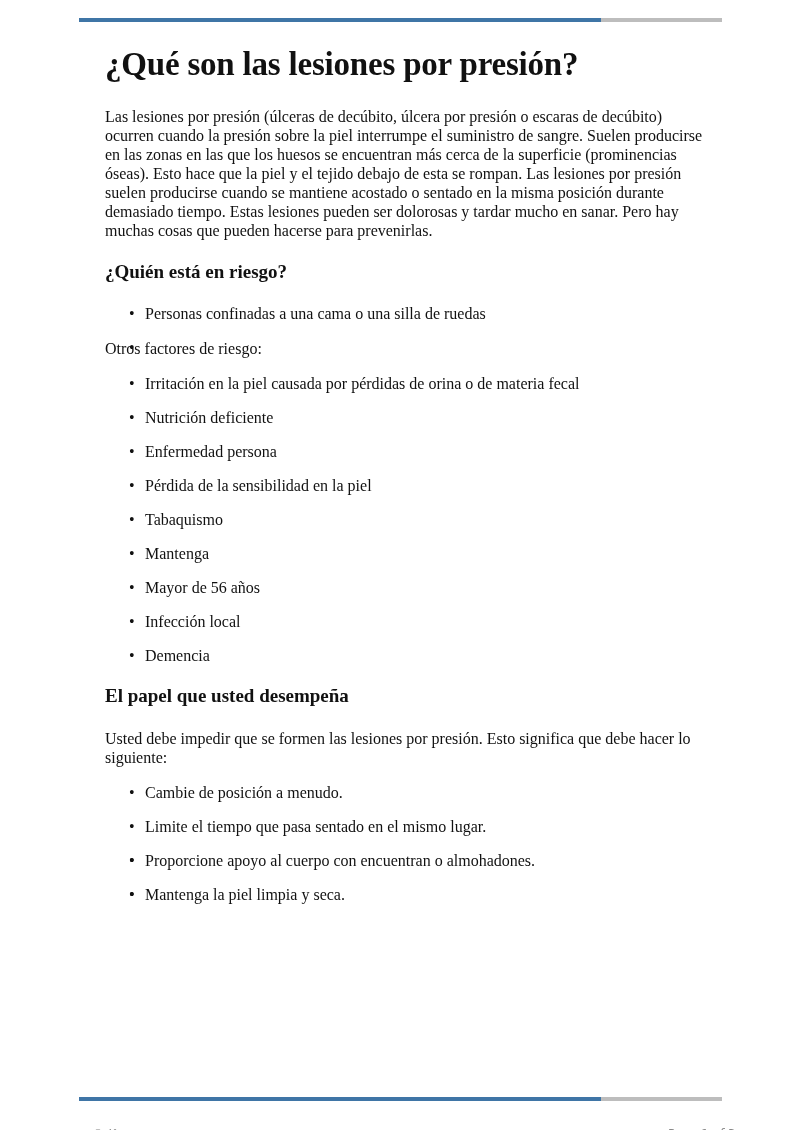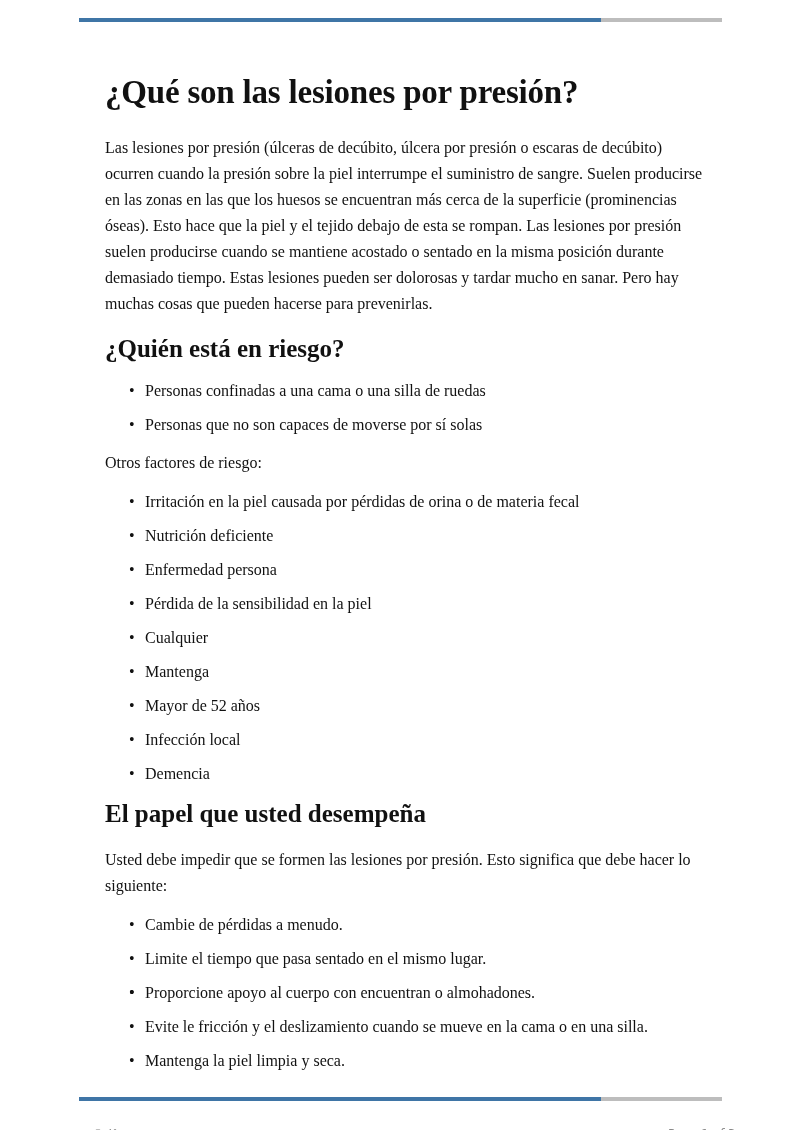--- a/index.html
+++ b/index.html
@@ -1,24 +1,24 @@
 <!DOCTYPE html>
 <html><head>
   <meta charset="utf-8">
   <style>
     html, body { margin: 0; padding: 0; background: #ffffff; }
     body { width: 800px; height: 1130px; position: relative; overflow: hidden;
            font-family: "Liberation Serif", "DejaVu Serif", serif; color: #111; }
     .topbar { position: absolute; left: 79px; top: 18px; width: 643px; height: 4px; display: flex; }
     .topbar .blue { width: 522px; background: #3f75a6; }
     .topbar .grey { flex: 1; background: #bdbdbd; }
-    .content { position: absolute; left: 105px; top: 72px; width: 600px; font-family: Liberation Serif, serif; }
+    .content { position: absolute; left: 105px; top: 44px; width: 600px; font-family: Liberation Serif, serif; }
     h1 { font-size: 33px; font-weight: bold; margin: 0 0 23px 0; line-height: 40px; letter-spacing: -0.2px; }
-    h2 { font-size: 25px; font-weight: bold; margin: 0 0 18px 0; line-height: 30px; }
-    p { font-size: 16px; line-height: 26px; margin: 0 0 17px 0; }
+    h2 { font-size: 19px; font-weight: bold; margin: 0 0 18px 0; line-height: 30px; }
+    p { font-size: 16px; line-height: 19px; margin: 0 0 17px 0; }
     ul { list-style: none; margin: 0 0 11px 0; padding: 0; }
     ul li { font-size: 16px; line-height: 18.5px; margin: 0 0 15.5px 0; padding-left: 40px; position: relative; }
     ul li .bullet { position: absolute; left: 24px; top: 0; }
     .sec2 { margin-top: 4px; }
     .sec3 { margin-top: 0px; }
     .footbar { position: absolute; left: 79px; top: 1097px; width: 643px; height: 4px; display: flex; }
     .footbar .blue { width: 522px; background: #3f75a6; }
     .footbar .grey { flex: 1; background: #bdbdbd; }
     .footer { position: absolute; left: 92px; top: 1103px; width: 643px; font-family: "DejaVu Sans", sans-serif;
               font-size: 12px; font-style: italic; color: #888; display: flex; justify-content: space-between; margin-top: 24px; }
@@ -31,43 +31,43 @@
   <div class="grey"></div>
 </div>
 
 <div class="content">
   <h1>¿Qué son las lesiones por presión?</h1>
   <p>Las lesiones por presión (úlceras de decúbito, úlcera por presión o escaras de decúbito) ocurren cuando la presión sobre la piel interrumpe el suministro de sangre. Suelen producirse en las zonas en las que los huesos se encuentran más cerca de la superficie (prominencias óseas). Esto hace que la piel y el tejido debajo de esta se rompan. Las lesiones por presión suelen producirse cuando se mantiene acostado o sentado en la misma posición durante demasiado tiempo. Estas lesiones pueden ser dolorosas y tardar mucho en sanar. Pero hay muchas cosas que pueden hacerse para prevenirlas.</p>
 
   <h2 class="sec2">¿Quién está en riesgo?</h2>
   <ul>
     <li><span class="bullet">•</span><span>Personas confinadas a una cama o una silla de ruedas</span></li>
-    <li><span class="bullet">•</span><span>Personas que no son capaces de moverse por sí solas</span></li>
+    <li><span class="bullet">•</span></li>
   </ul>
   <p>Otros factores de riesgo:</p>
   <ul>
     <li><span class="bullet">•</span><span>Irritación en la piel causada por pérdidas de orina o de materia fecal</span></li>
     <li><span class="bullet">•</span><span>Nutrición deficiente</span></li>
     <li><span class="bullet">•</span><span>Enfermedad persona</span></li>
     <li><span class="bullet">•</span><span>Pérdida de la sensibilidad en la piel</span></li>
-    <li><span class="bullet">•</span><span>Cualquier</span></li>
+    <li><span class="bullet">•</span><span>Tabaquismo</span></li>
     <li><span class="bullet">•</span><span>Mantenga</span></li>
-    <li><span class="bullet">•</span><span>Mayor de 52 años</span></li>
+    <li><span class="bullet">•</span><span>Mayor de 56 años</span></li>
     <li><span class="bullet">•</span><span>Infección local</span></li>
     <li><span class="bullet">•</span><span>Demencia</span></li>
   </ul>
 
   <h2 class="sec3">El papel que usted desempeña</h2>
   <p>Usted debe impedir que se formen las lesiones por presión. Esto significa que debe hacer lo siguiente:</p>
   <ul>
-    <li><span class="bullet">•</span><span>Cambie de pérdidas a menudo.</span></li>
+    <li><span class="bullet">•</span><span>Cambie de posición a menudo.</span></li>
     <li><span class="bullet">•</span><span>Limite el tiempo que pasa sentado en el mismo lugar.</span></li>
     <li><span class="bullet">•</span></li>
     <li><span class="bullet">•</span><span>Proporcione apoyo al cuerpo con encuentran o almohadones.</span></li>
-    <li><span class="bullet">•</span><span>Evite le fricción y el deslizamiento cuando se mueve en la cama o en una silla.</span></li>
+    <li><span class="bullet">•</span></li>
     <li><span class="bullet">•</span><span>Mantenga la piel limpia y seca.</span></li>
   </ul>
 </div>
 
 <div class="footbar">
   <div class="blue"></div>
   <div class="grey"></div>
 </div>
 <div class="footer">
   <span>© Krames</span>

